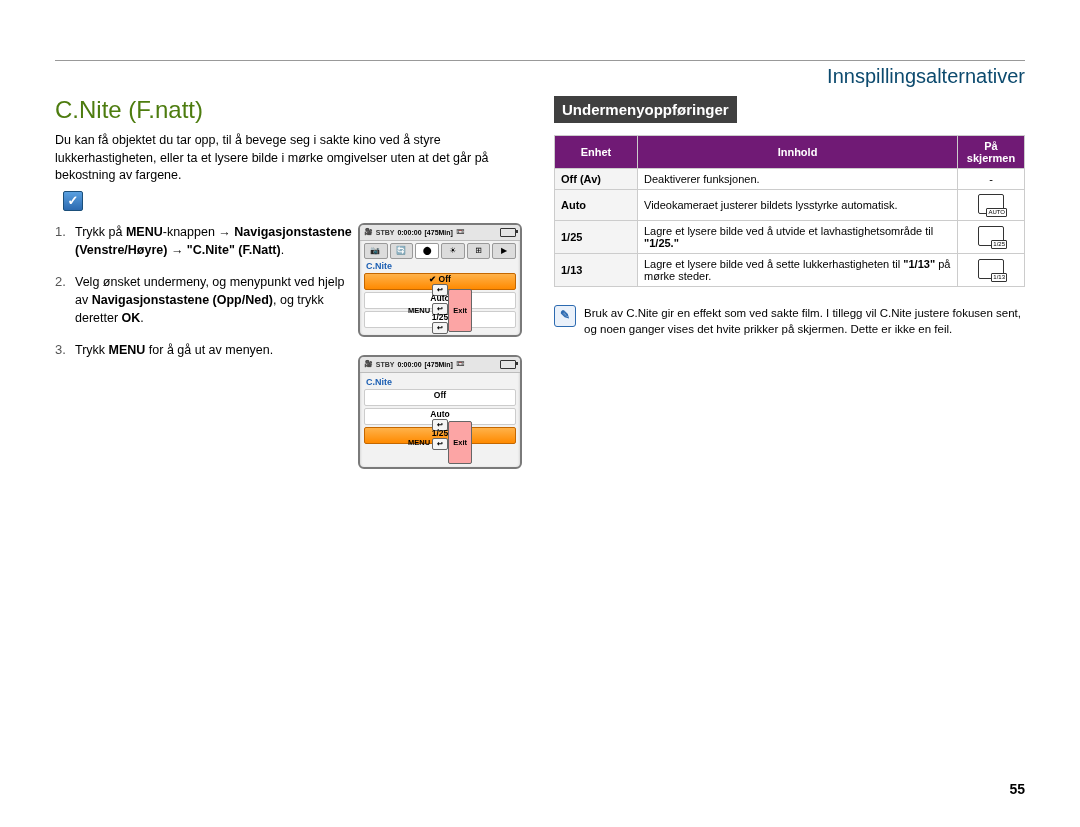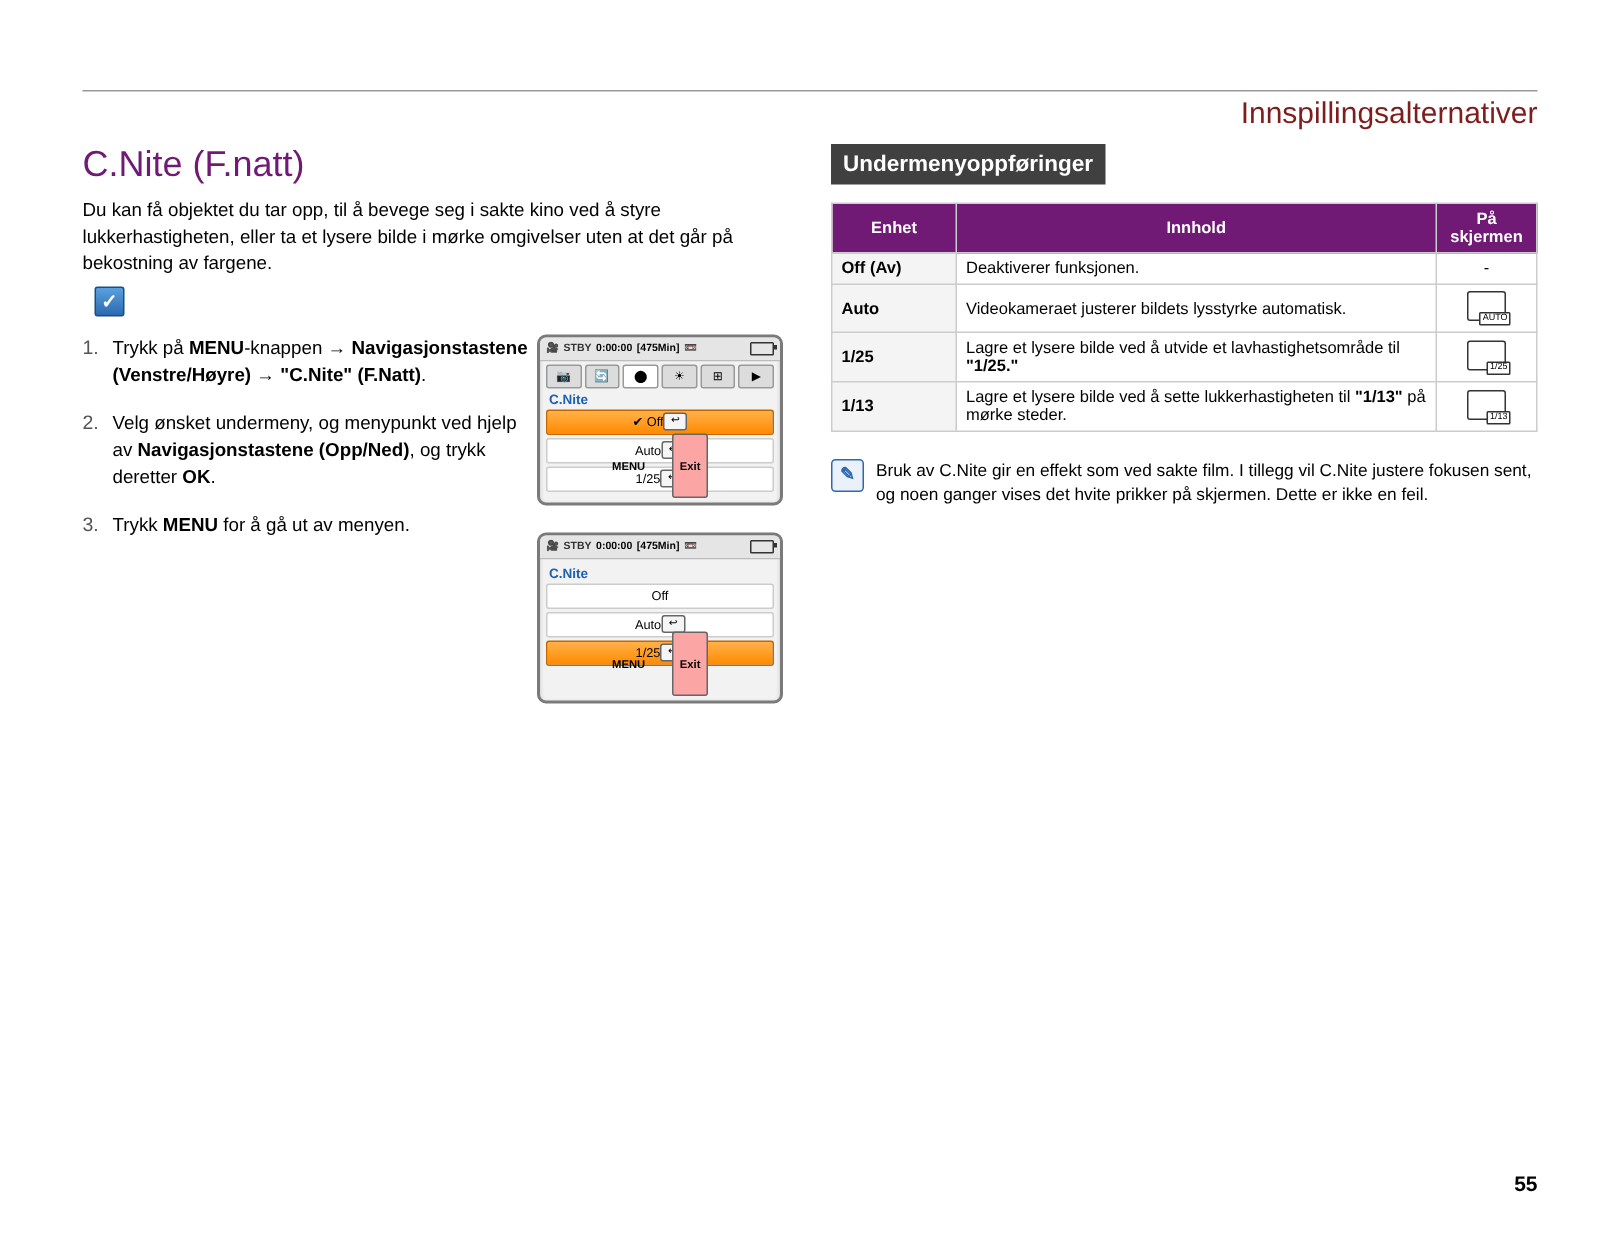--- a/index.html
+++ b/index.html
@@ -16,35 +16,35 @@
     padding: 60px 55px 30px 55px;
   }
   .header-line {
     border-top: 1px solid #999;
     margin-bottom: 6px;
     position: relative;
   }
   .header-title {
     text-align: right;
     font-size: 20px;
-    color: #7f1d1d;
+    color: #0c4a6e;
     margin-top: -2px;
     padding-bottom: 2px;
   }
   .columns {
     display: flex;
     gap: 28px;
     margin-top: 6px;
   }
   .col {
     flex: 1;
     min-width: 0;
   }
   h1.section {
-    color: #701a75;
+    color: #4d7c0f;
     font-size: 24px;
     font-weight: normal;
     margin: 0 0 8px 0;
   }
   .intro {
     font-size: 12.5px;
     line-height: 1.4;
     margin: 0 0 6px 0;
   }
   .note-row {
@@ -146,23 +146,23 @@
   .cnite-label {
     color: #1c5fb3;
     font-weight: bold;
     font-size: 9px;
     padding: 0 6px 2px 6px;
   }
   .menu-list {
     margin: 0 4px;
   }
   .menu-item {
-    display:flex;justify-content:center;align-items:center;
+    display:flex;justify-content:flex-start;align-items:center;
     background:#fff;border:1px solid #ccc;border-radius:2px;
-    padding:0 4px;height:15px;margin-bottom:2px;font-size:8.5px;font-weight:normal;
+    padding:0 4px;height:15px;margin-bottom:2px;font-size:8.5px;font-weight:bold;flex-direction:column;
   }
   .menu-item.sel {
     background: linear-gradient(#ffb24a,#ff8a00);
     color:#000;border-color:#c46700;
   }
   .menu-item .ret {
     width:14px;height:10px;border:1px solid #666;border-radius:2px;background:#f5f5f5;font-size:7px;text-align:center;line-height:10px;
   }
   .lcd .bottombar {
     position:absolute;bottom:3px;left:0;right:0;text-align:center;font-size:7.5px;font-weight:bold;

